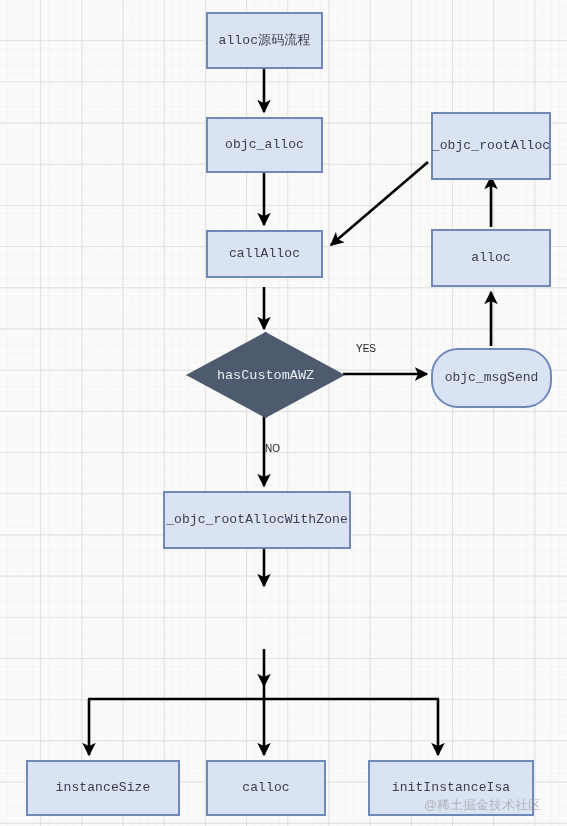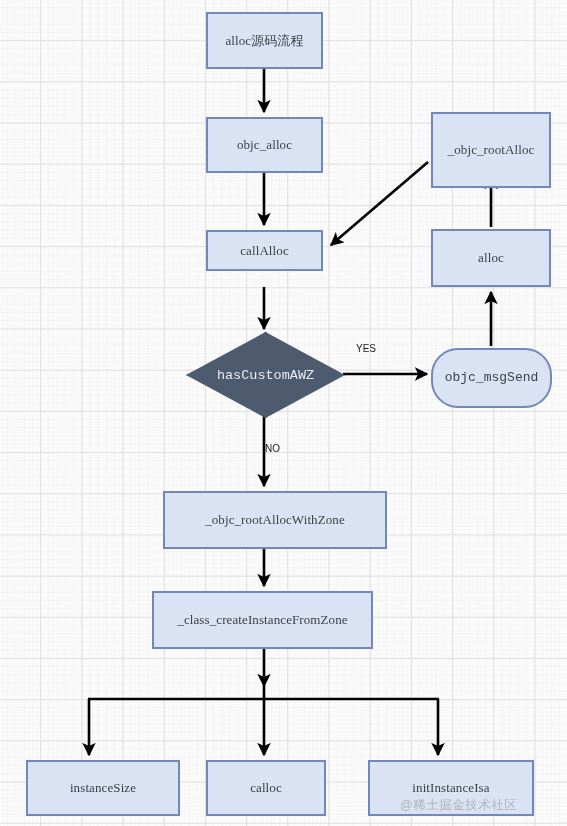--- a/index.html
+++ b/index.html
@@ -36,21 +36,21 @@
   .node {
     position: absolute;
     box-sizing: border-box;
     display: flex;
     align-items: center;
     justify-content: center;
     text-align: center;
     background: #dae3f3;
     border: 2px solid #7089b8;
     color: #3b3f46;
-    font-family: Liberation Serif, serif;
+    font-family: Liberation Mono, monospace;
     font-size: 13px;
     line-height: 1.2;
     letter-spacing: 0.1px;
   }
   .node.mono {
     font-family: "Liberation Mono", monospace;
     font-size: 13px;
     letter-spacing: 0px;
     border-radius: 27px;
   }
@@ -152,35 +152,32 @@
   </svg>
 
   <div class="node" style="left:206px; top:12px; width:117px; height:57px;">
     <span>alloc源码流程</span>
   </div>
 
   <div class="node" style="left:206px; top:117px; width:117px; height:56px;">
     <span>objc_alloc</span>
   </div>
 
-  <div class="node" style="left:206px; top:230px; width:117px; height:41px;">
+  <div class="node" style="left:206px; top:230px; width:117px; height:48px;">
     <span>callAlloc</span>
   </div>
 
   <div class="decision" style="left:186px; top:332px; width:157px; height:84px;">
     <span>hasCustomAWZ</span>
   </div>
 
-  <div class="node" style="left:163px; top:491px; width:224px; height:58px;">
+  <div class="node" style="left:163px; top:491px; width:188px; height:58px;">
     <span>_objc_rootAllocWithZone</span>
   </div>
 
-  <div class="node" style="left:152px; top:591px; width:221px; height:58px;">
-    <span>_class_createInstanceFromZone</span>
-  </div>
 
   <div class="node" style="left:26px; top:760px; width:154px; height:56px;">
     <span>instanceSize</span>
   </div>
 
   <div class="node" style="left:206px; top:760px; width:120px; height:56px;">
     <span>calloc</span>
   </div>
 
   <div class="node" style="left:368px; top:760px; width:166px; height:56px;">
@@ -188,23 +185,23 @@
   </div>
 
   <div class="node mono" style="left:431px; top:348px; width:121px; height:60px;">
     <span>objc_msgSend</span>
   </div>
 
   <div class="node" style="left:431px; top:229px; width:120px; height:58px;text-align:right;">
     <span>alloc</span>
   </div>
 
-  <div class="node" style="left:431px; top:112px; width:120px; height:76px;">
+  <div class="node" style="left:431px; top:112px; width:120px; height:68px;">
     <span>_objc_rootAlloc</span>
   </div>
 
   <div class="edge-label" style="left:356px; top:343px;">YES</div>
 
   <div class="edge-label" style="left:265px; top:443px;">NO</div>
 
-  <div class="watermark" style="left:400px; top:797px;">@稀土掘金技术社区</div>
+  <div class="watermark" style="left:424px; top:797px;">@稀土掘金技术社区</div>
 
 </div>
 
 </body></html>

